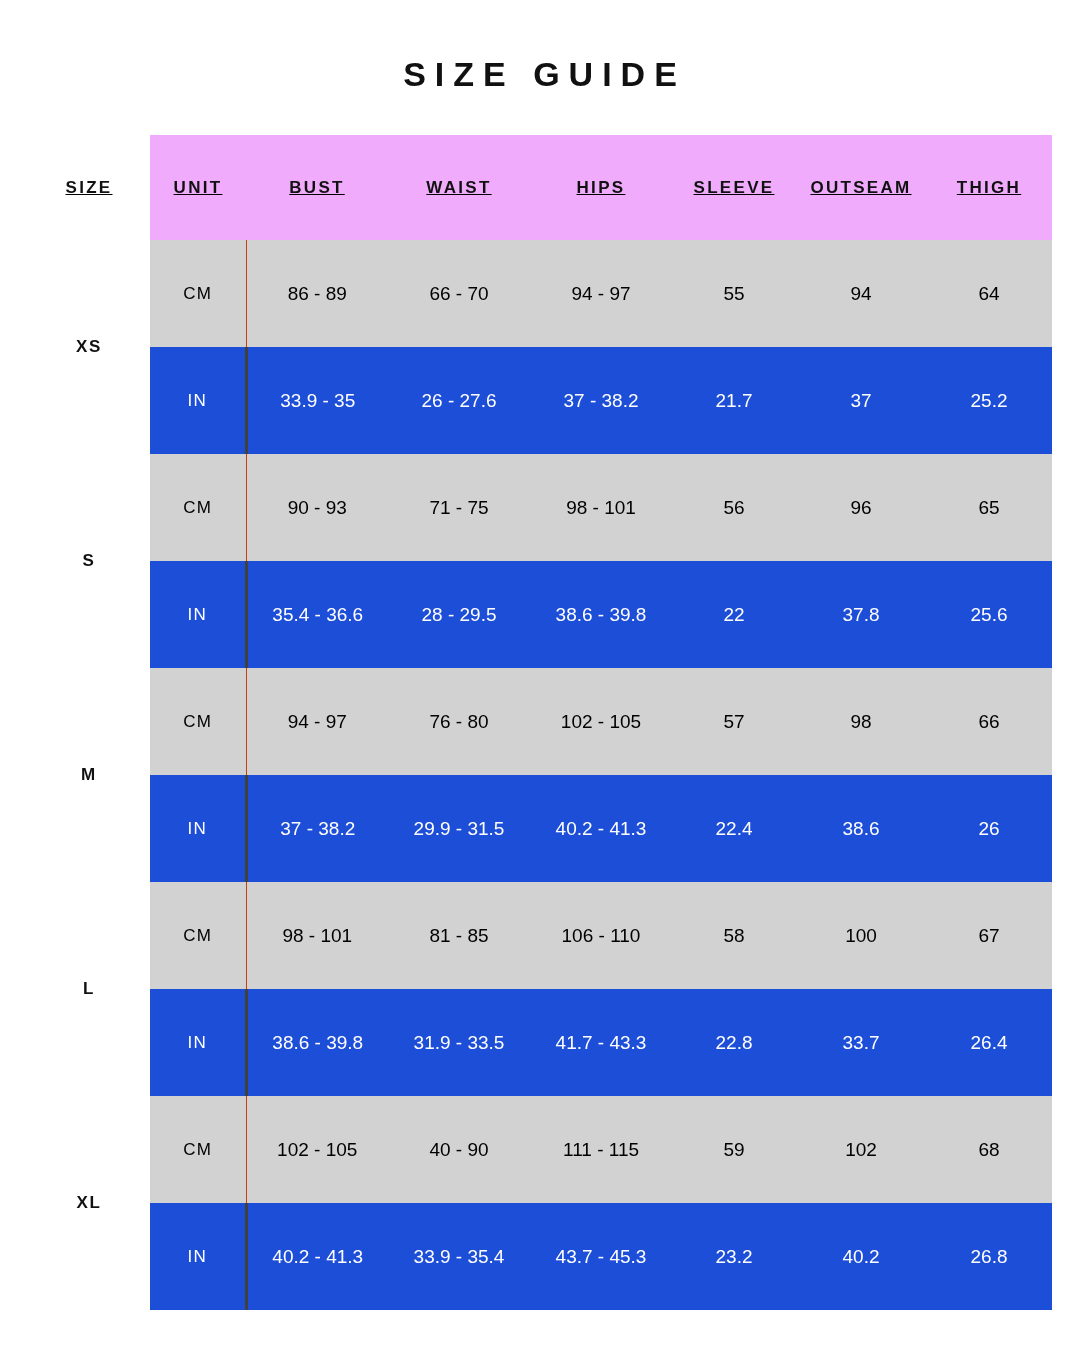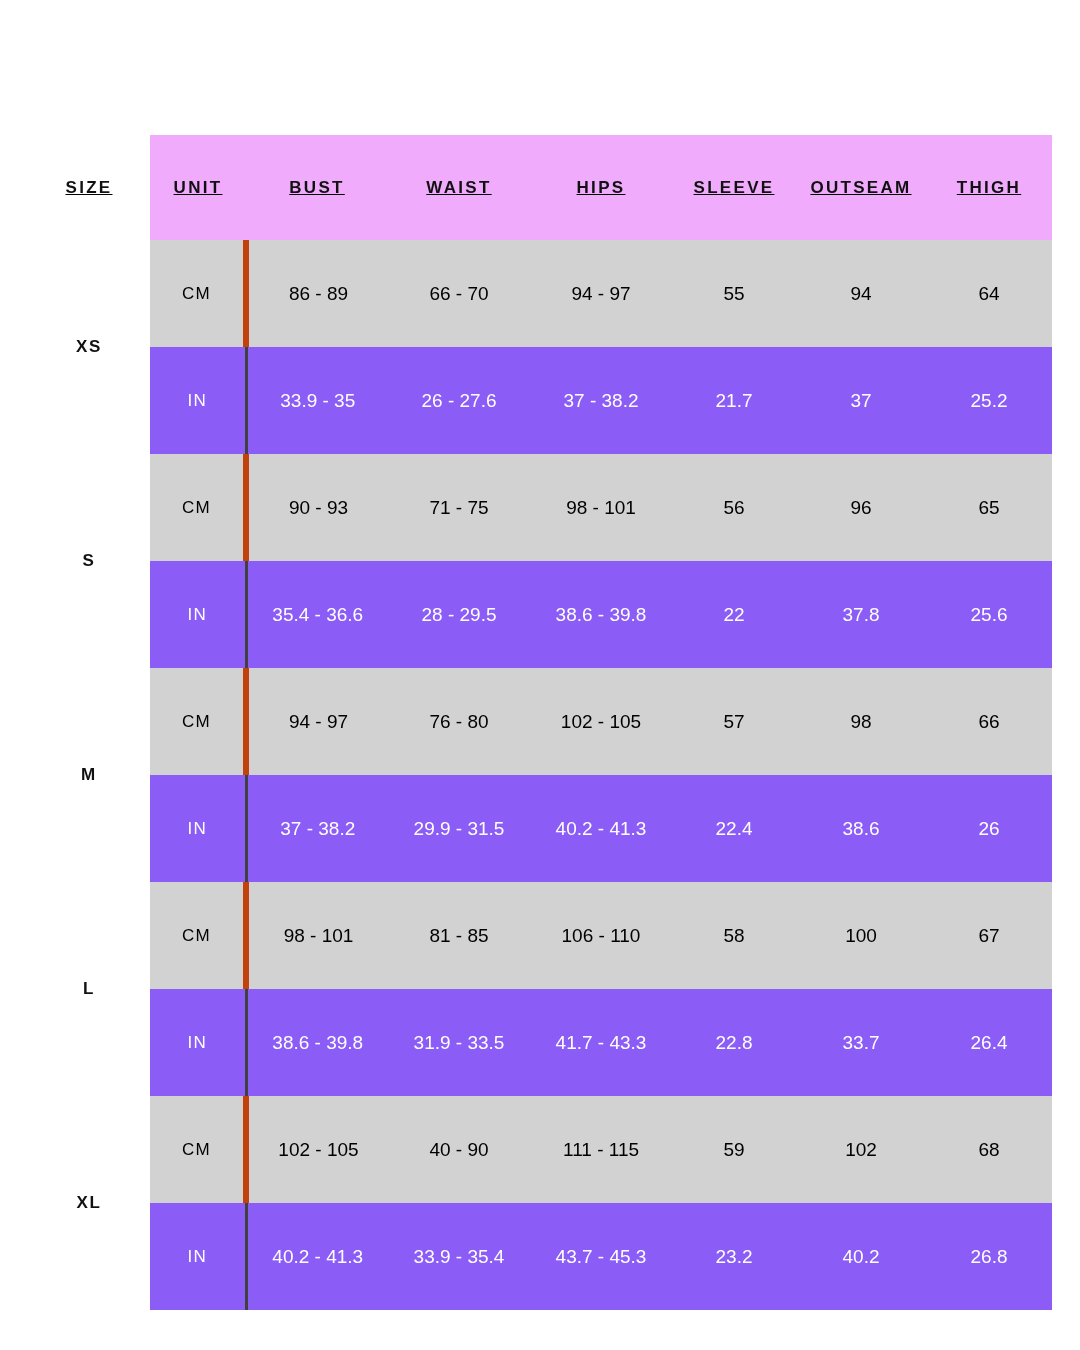--- a/index.html
+++ b/index.html
@@ -86,46 +86,47 @@
     border-bottom: none;
     text-align: center;
   }
   tr.row-cm td.data,
   tr.row-cm td.unit {
     background: #d2d2d2;
     color: #000000;
   }
   tr.row-in td.data,
   tr.row-in td.unit {
-    background: #8b5cf6;
+    background: #1d4ed8;
     color: #ffffff;
   }
   td.unit {
     font-size: 17px;
     letter-spacing: 1.2px;
   }
   td.data {
     font-size: 19px;
   }
   td.unit, td.data {
     font-weight: normal;
   }
   
   td.bust-col {
     border-left: 3px solid #404040;
   }
   tr.row-cm td.bust-col {
-    border-left: 6px solid #c2410c;
+    border-left: 1px solid #c2410c;
   }
 </style>
 </head>
 <body>
 
 <div class="page">
 
+  <div class="title">SIZE GUIDE</div>
 
   <div class="table-wrap">
     <table class="size-table">
       <colgroup>
         <col class="c-size">
         <col class="c-unit">
         <col class="c-bust">
         <col class="c-waist">
         <col class="c-hips">
         <col class="c-sleeve">

